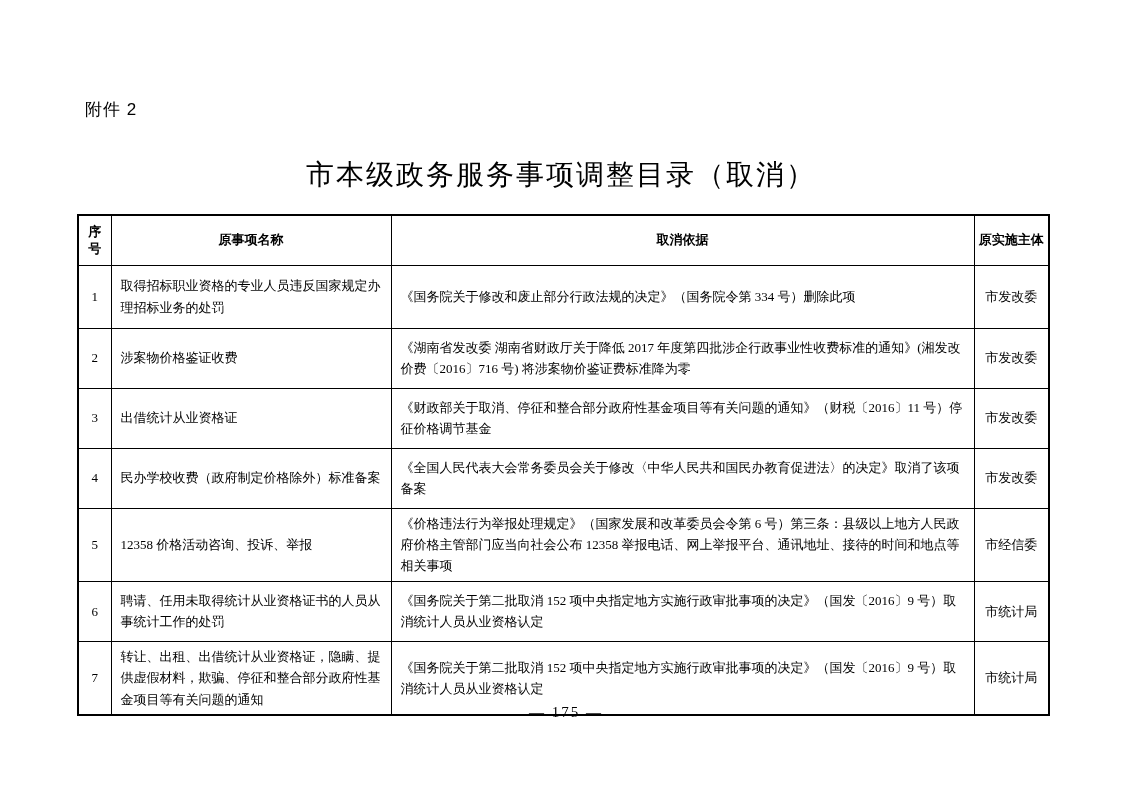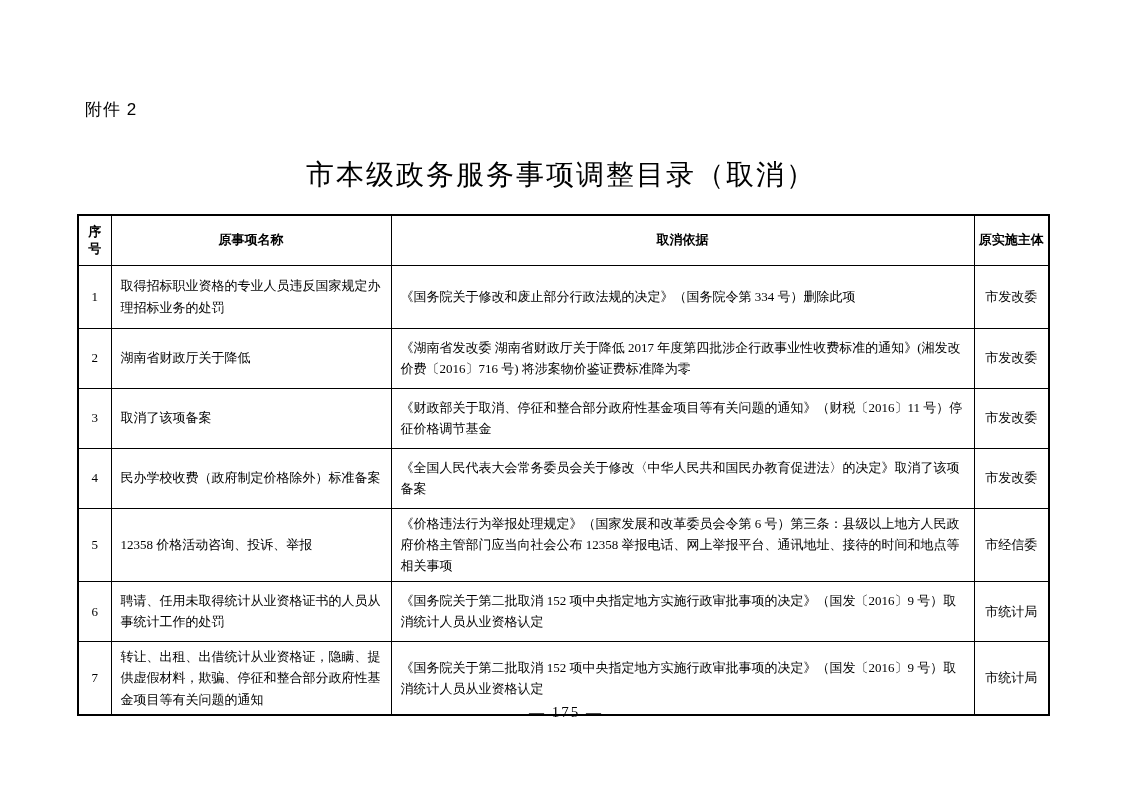--- a/index.html
+++ b/index.html
@@ -113,27 +113,27 @@
     </thead>
     <tbody>
       <tr class="r1">
         <td class="cell-index">1</td>
         <td>取得招标职业资格的专业人员违反国家规定办理招标业务的处罚</td>
         <td>《国务院关于修改和废止部分行政法规的决定》（国务院令第 334 号）删除此项</td>
         <td class="cell-agency">市发改委</td>
       </tr>
       <tr class="r2">
         <td class="cell-index">2</td>
-        <td>湖南省财政厅关于降低</td>
+        <td>涉案物价格鉴证收费</td>
         <td>《湖南省发改委 湖南省财政厅关于降低 2017 年度第四批涉企行政事业性收费标准的通知》(湘发改价费〔2016〕716 号) 将涉案物价鉴证费标准降为零</td>
         <td class="cell-agency">市发改委</td>
       </tr>
       <tr class="r3">
         <td class="cell-index">3</td>
-        <td>取消了该项备案</td>
+        <td>出借统计从业资格证</td>
         <td>《财政部关于取消、停征和整合部分政府性基金项目等有关问题的通知》（财税〔2016〕11 号）停征价格调节基金</td>
         <td class="cell-agency">市发改委</td>
       </tr>
       <tr class="r4">
         <td class="cell-index">4</td>
         <td>民办学校收费（政府制定价格除外）标准备案</td>
         <td>《全国人民代表大会常务委员会关于修改〈中华人民共和国民办教育促进法〉的决定》取消了该项备案</td>
         <td class="cell-agency">市发改委</td>
       </tr>
       <tr class="r5">

